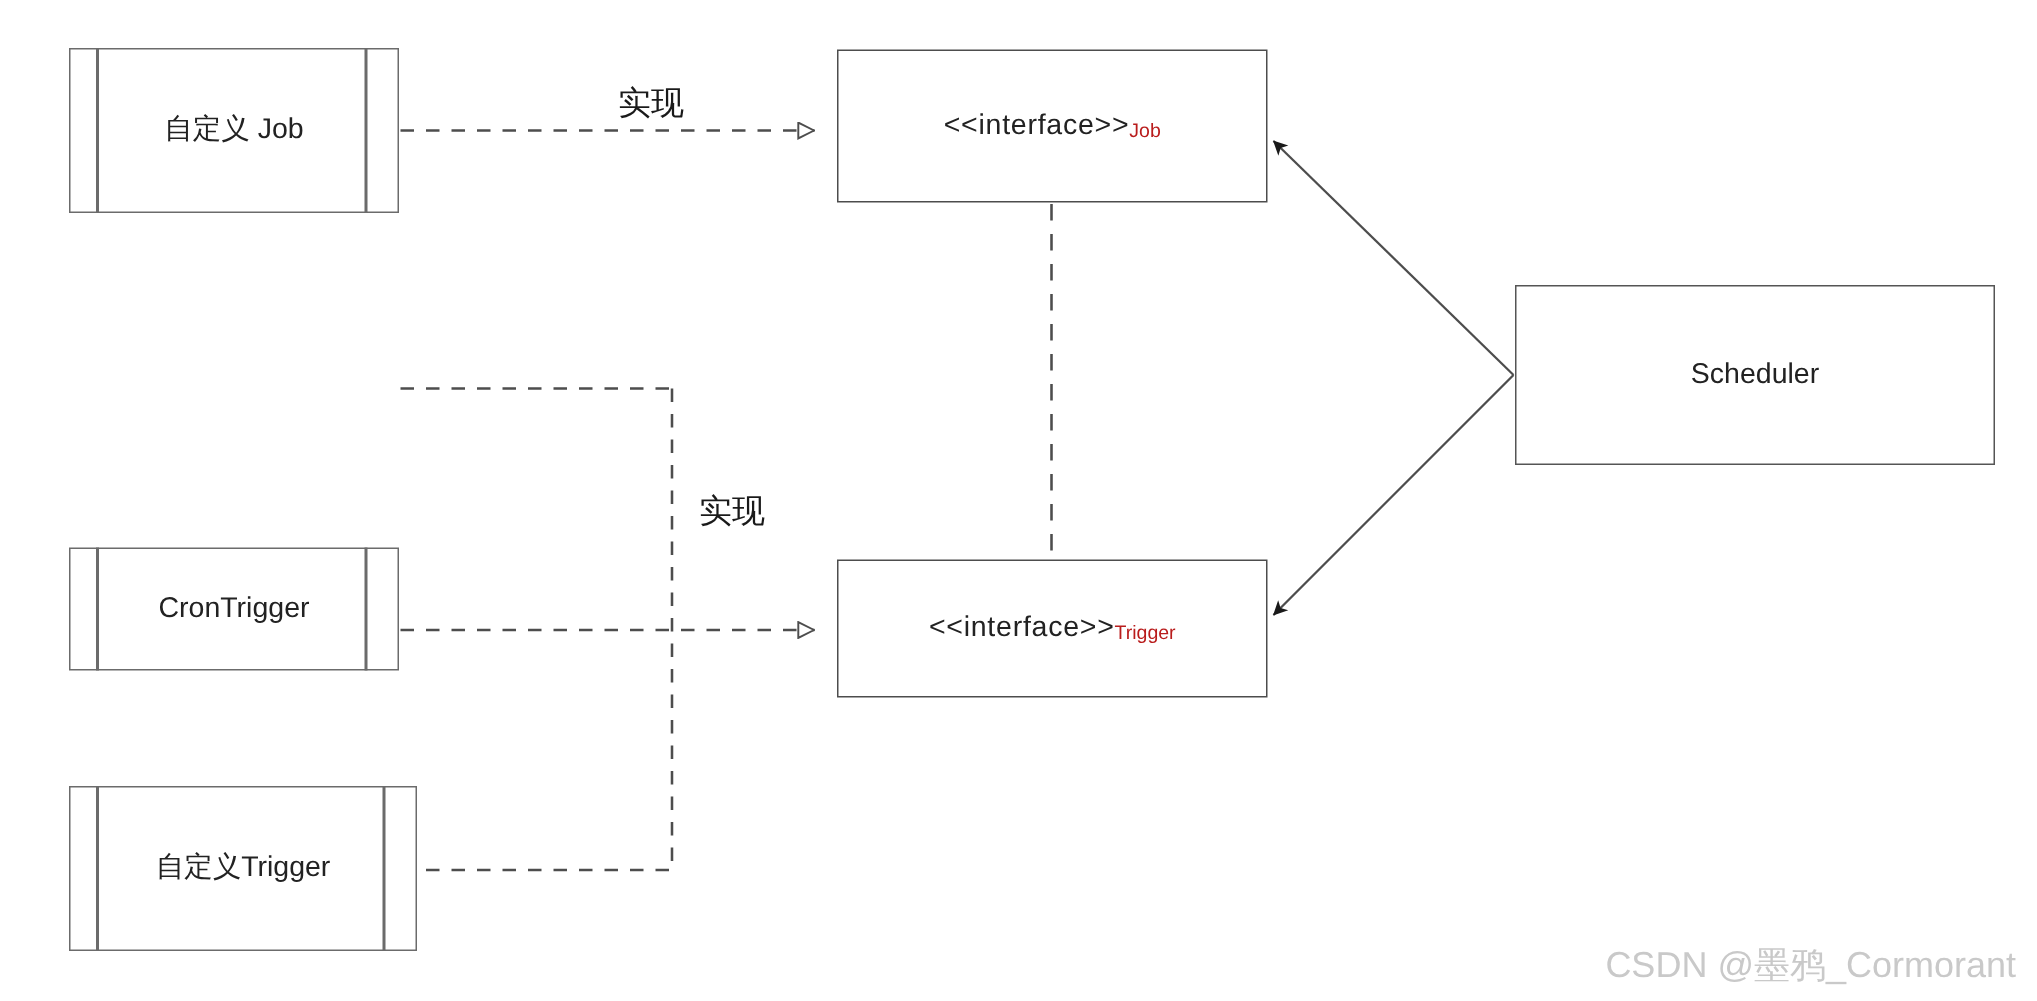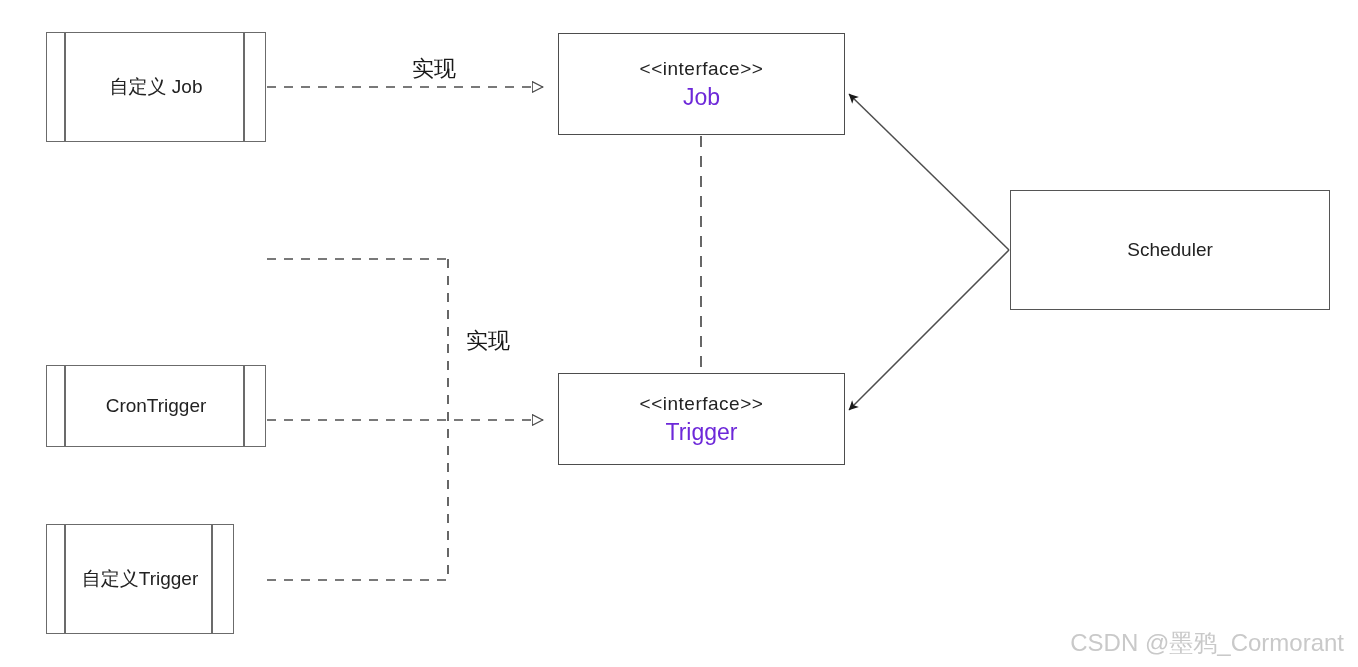--- a/index.html
+++ b/index.html
@@ -54,32 +54,32 @@
   .node-label {
     font-size: 19px;
     color: #222222;
     line-height: 1.35;
     text-align: center;
     white-space: nowrap;
     z-index: 2;
   }
   .iface-node {
     border: 1.5px solid #4d4d4d;
-    flex-direction: column;
+    flex-direction: row;
     align-items: center;
   }
   .iface-stereotype {
     font-size: 19px;
     color: #222222;
     letter-spacing: 0.5px;
     white-space: nowrap;
   }
   .iface-name {
-    font-size: 23px;
-    color: #6d28d9;
+    font-size: 13px;
+    color: #b91c1c;
     white-space: nowrap;
     margin-top: 4px;
   }
   .edge-label {
     position: absolute;
     font-size: 22px;
     color: #1a1a1a;
     white-space: nowrap;
     background: transparent;
     z-index: 3;
@@ -136,21 +136,21 @@
 
   <div class="node component-node" style="left:46px; top:32px; width:220px; height:110px;">
     <span class="node-label">自定义 Job</span>
   </div>
 
 
   <div class="node component-node" style="left:46px; top:365px; width:220px; height:82px;">
     <span class="node-label">CronTrigger</span>
   </div>
 
-  <div class="node component-node" style="left:46px; top:524px; width:188px; height:110px;">
+  <div class="node component-node" style="left:46px; top:524px; width:232px; height:110px;">
     <span class="node-label">自定义Trigger</span>
   </div>
 
   <div class="node iface-node" style="left:558px; top:33px; width:287px; height:102px;">
     <span class="iface-stereotype">&lt;&lt;interface&gt;&gt;</span>
     <span class="iface-name">Job</span>
   </div>
 
   <div class="node iface-node" style="left:558px; top:373px; width:287px; height:92px;">
     <span class="iface-stereotype">&lt;&lt;interface&gt;&gt;</span>

